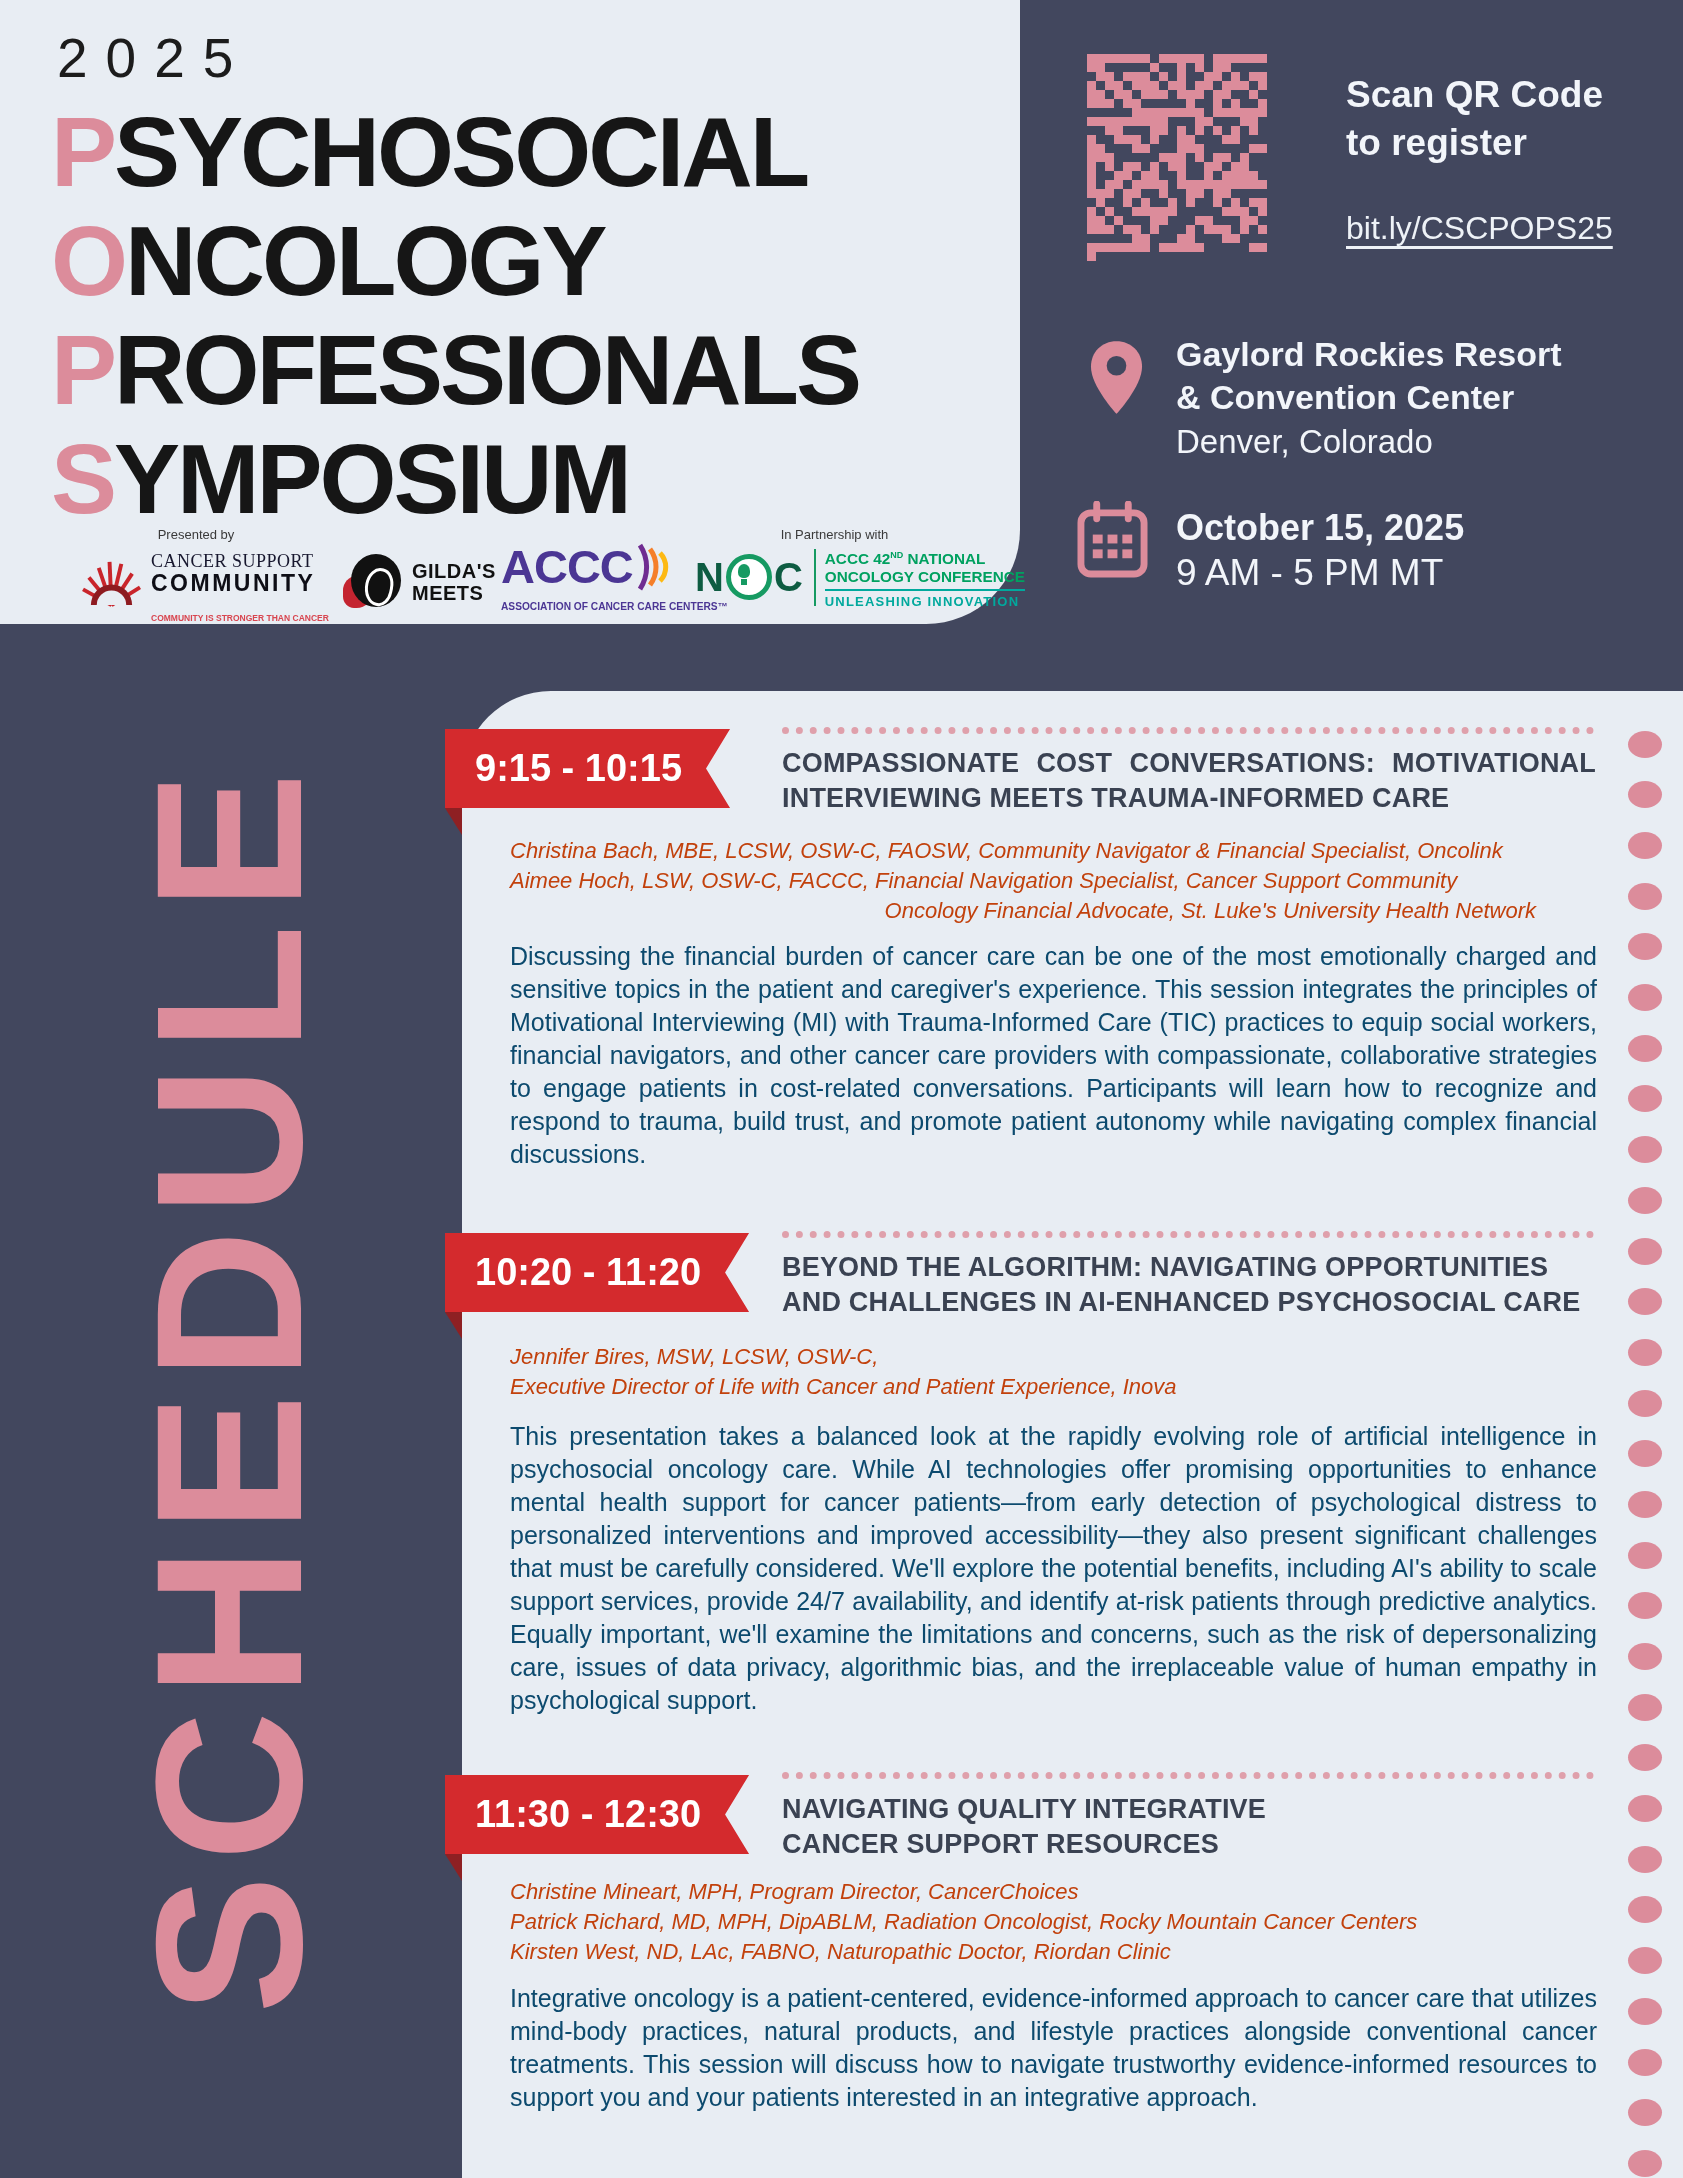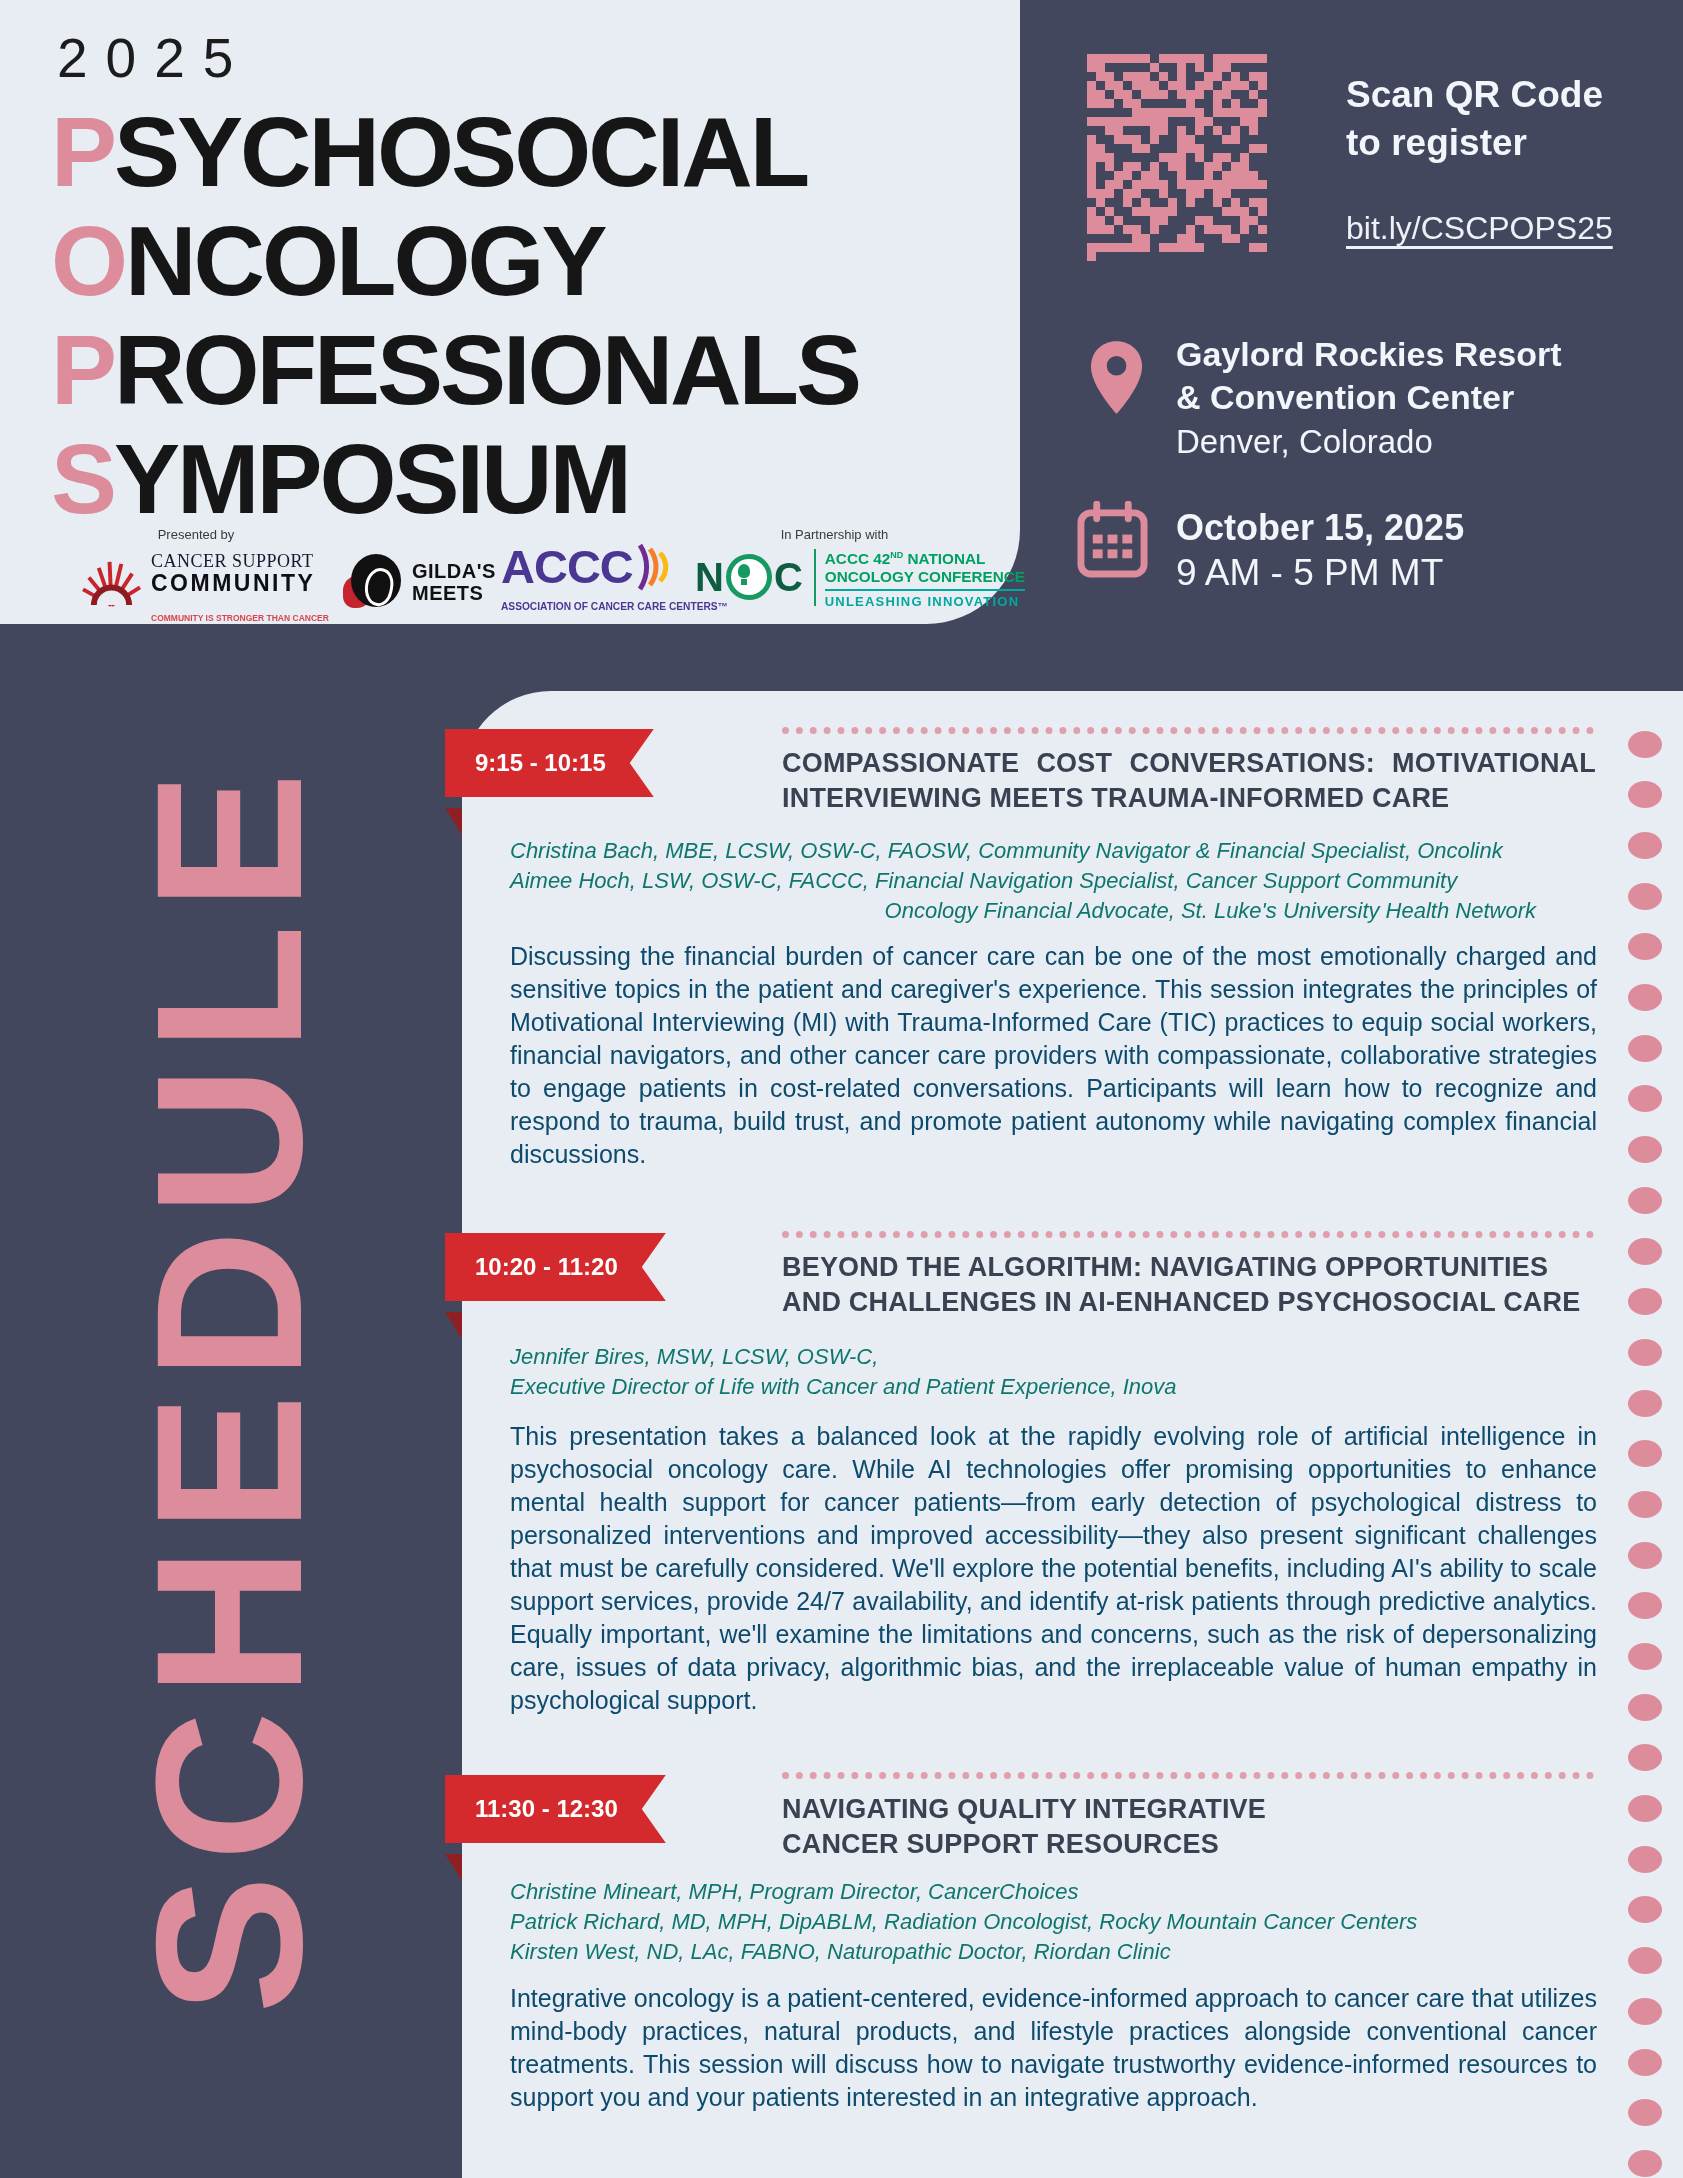--- a/index.html
+++ b/index.html
@@ -52,27 +52,27 @@
   .date-bold{font-size:36px;font-weight:700;line-height:46px;}
   .date-time{font-size:37px;line-height:44px;font-weight:400;}
   .pin{position:absolute;left:1089px;top:339px;}
   .cal{position:absolute;left:1077px;top:501px;}
   
   .schedule-vertical{position:absolute;left:125px;top:2014px;transform:rotate(-90deg);transform-origin:0 0;
       font-size:208px;font-weight:700;letter-spacing:14px;color:#dc8c9b;white-space:nowrap;line-height:208px;}
   
   .panel{position:absolute;left:462px;top:691px;width:1221px;height:1487px;background:#e8edf3;border-top-left-radius:89px;}
   .dotted{position:absolute;left:320px;width:812px;height:0;border-top:7px dotted #dfa0ab;}
-  .banner{position:absolute;left:-17px;height:68px;background:#d42a2d;color:#fff;font-size:24px;font-weight:700;
+  .banner{position:absolute;left:-17px;height:79px;background:#d42a2d;color:#fff;font-size:38px;font-weight:700;
           display:flex;align-items:center;padding:0 48px 0 30px;white-space:nowrap;
           clip-path:polygon(0 0,100% 0,calc(100% - 24px) 50%,100% 100%,0 100%);}
   .fold{position:absolute;left:-17px;width:17px;height:27px;background:#8e2023;clip-path:polygon(0 0,100% 0,100% 100%);}
   .stitle{position:absolute;left:320px;width:814px;font-size:27px;font-weight:700;color:#3a4252;line-height:35px;letter-spacing:0.2px;}
   .stitle .stretch{text-align-last:justify;}
-  .speakers{position:absolute;left:48px;width:1087px;font-size:22px;font-style:italic;color:#0f766e;line-height:30px;}
+  .speakers{position:absolute;left:48px;width:1087px;font-size:22px;font-style:italic;color:#c2410c;line-height:30px;}
   .speakers .right{text-align:right;padding-right:61px;}
   .desc{position:absolute;left:48px;width:1087px;font-size:25px;color:#0c4a6e;line-height:33px;text-align:justify;}
   .dot{position:absolute;width:34px;height:27px;border-radius:50%;background:#dc8c9b;left:1628px;}
 </style>
 </head>
 <body>
 
 <div id="root">
 
   <div class="header-light">

